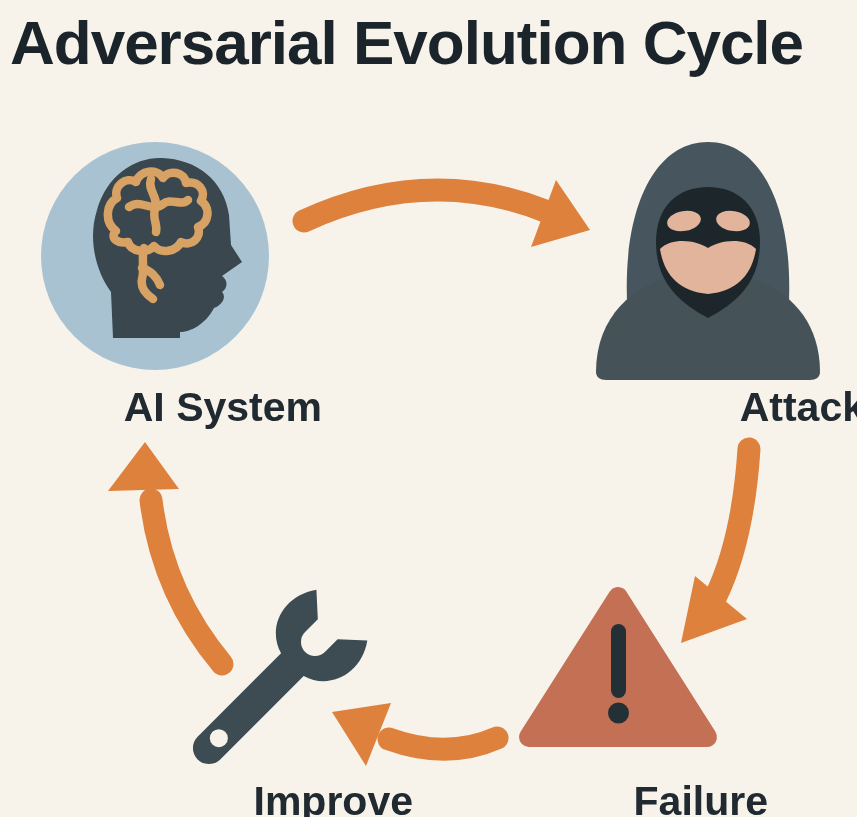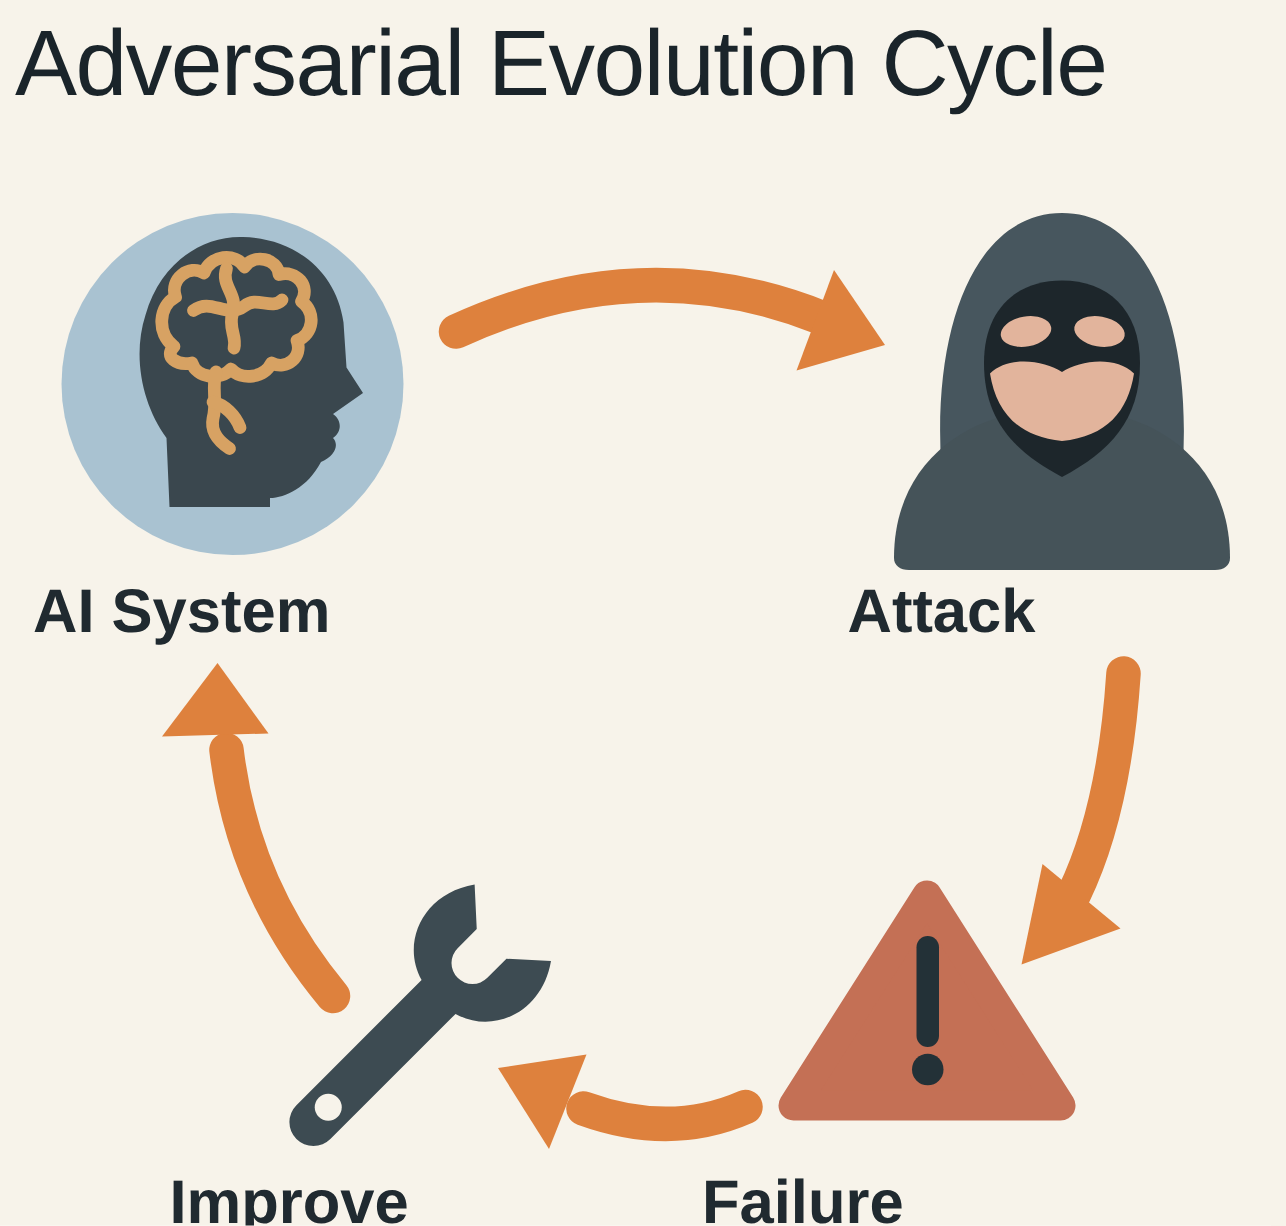--- a/index.html
+++ b/index.html
@@ -8,30 +8,30 @@
     width:857px;height:817px;
     background:#f7f3ea;
     overflow:hidden;
     font-family:"Liberation Sans", sans-serif;
   }
   .title{
     position:absolute;
     left:10px;top:10px;
     margin:0;
     font-size:62px;
-    font-weight:400;
+    font-weight:700;
     letter-spacing:-1px;
     line-height:1.05;
     color:#1a242a;
     white-space:nowrap;
   }
   .node-label{
     position:absolute;
     width:300px;
-    text-align:left;
+    text-align:right;
     font-size:41px;
     font-weight:700;
     color:#202a30;
     white-space:nowrap;
   }
   #label-ai{left:22px;top:384px;}
   #label-attack{left:565px;top:384px;}
   #label-improve{left:113px;top:778px;}
   #label-failure{left:468px;top:778px;}
   svg{position:absolute;left:0;top:0;}

